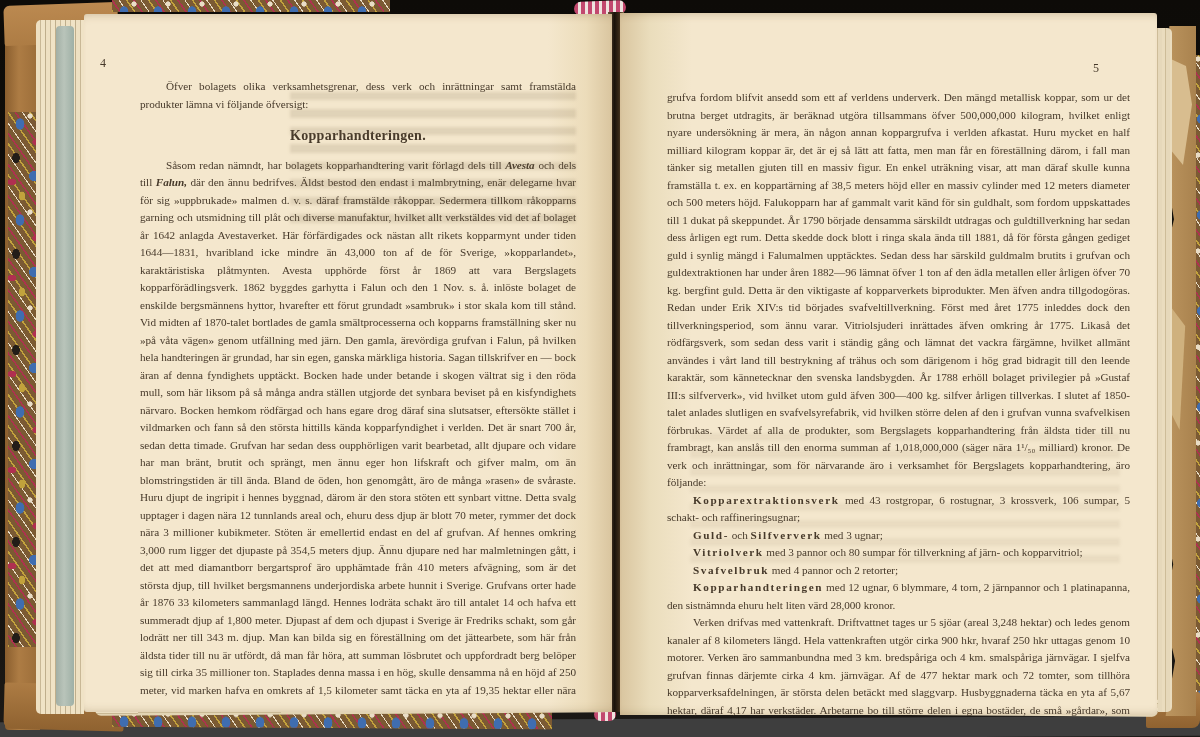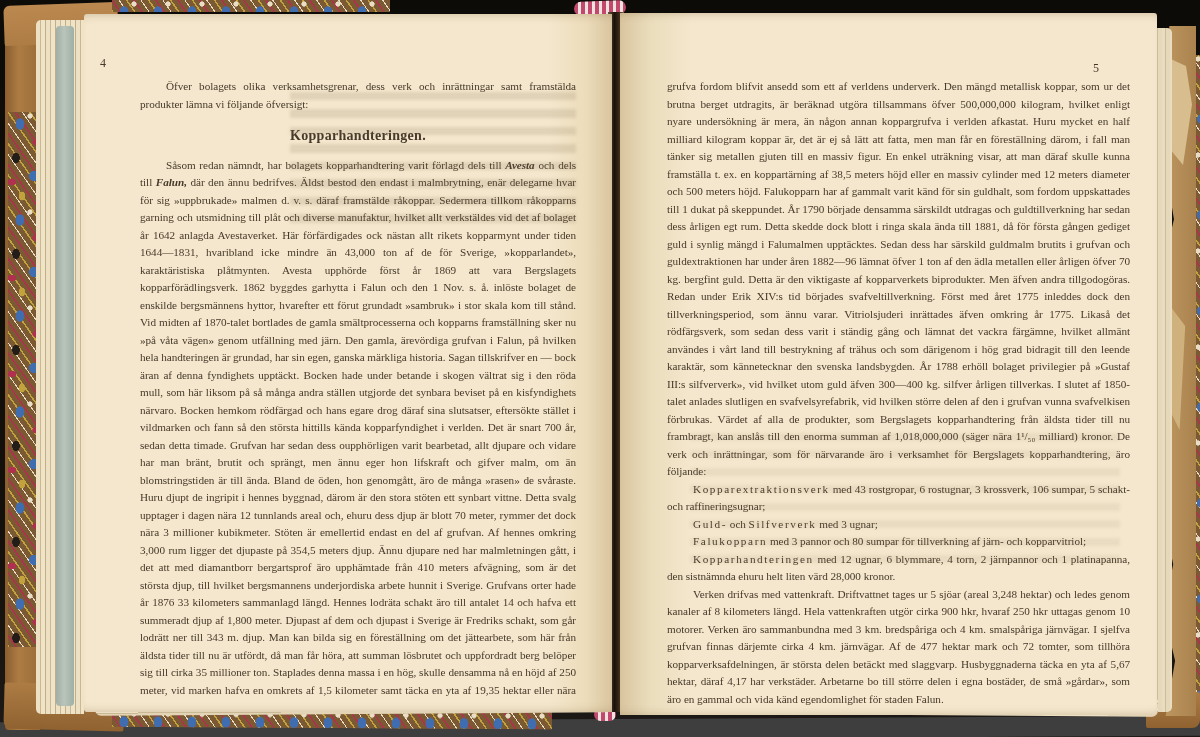--- a/index.html
+++ b/index.html
@@ -74,25 +74,25 @@
   .page{z-index:4;background:var(--page);}
   .page-left{left:84px;top:14px;width:528px;height:698px;border-radius:3px 0 0 3px;
     background:linear-gradient(270deg,#d9c59f 0,#ecdcba 26px,var(--page) 64px);
     box-shadow:inset 0 8px 10px -8px rgba(120,90,50,.35), inset 0 -8px 10px -8px rgba(120,90,50,.3);}
   .page-right{left:620px;top:13px;width:537px;height:702px;border-radius:0 3px 3px 0;
     background:linear-gradient(90deg,#d9c59f 0,#eaddbc 30px,var(--page) 72px);
     box-shadow:inset 0 8px 10px -8px rgba(120,90,50,.35), inset 0 -8px 10px -8px rgba(120,90,50,.3);}
   .text-block{position:absolute;overflow:hidden;
     font-size:11.2px;line-height:17.5px;text-align:justify;letter-spacing:-0.05px;}
   .page-left .text-block{left:56px;top:64px;width:436px;height:624px;}
-  .page-right .text-block{left:47px;top:65px;width:463px;height:630px;}
+  .page-right .text-block{left:47px;top:76px;width:463px;height:630px;}
   .para{margin:0;}
   .para.indent{text-indent:26px;}
   .seg-bi{font-weight:bold;font-style:italic;}
-  .seg-sb{font-weight:normal;letter-spacing:1.6px;}
+  .seg-sb{font-weight:bold;letter-spacing:1.6px;}
   .page-number{position:absolute;font-size:12px;}
   .pn-left{left:16px;top:42px;}
   .pn-right{right:58px;top:48px;}
   .heading{font-weight:bold;font-size:14px;text-align:center;text-indent:0;
     margin:14px 0 12px 0;letter-spacing:.3px;}
   .ghost{position:absolute;z-index:5;pointer-events:none;filter:blur(1.4px);transform:scaleX(-1);
     background:repeating-linear-gradient(180deg,rgba(125,105,75,.16) 0 8px,transparent 8px 17.5px);}
   .ghost-left{left:206px;top:78px;width:286px;height:134px;}
   .ghost-right{left:70px;top:420px;width:430px;height:130px;opacity:.55;}
 </style>
@@ -135,19 +135,20 @@
   </div>
 
   <div class="abs page page-right">
     <div class="page-number pn-right">5</div>
     <div class="ghost ghost-right"></div>
     <div class="text-block">
       <div>
           <p class="para"><span>grufva fordom blifvit ansedd som ett af verldens underverk.  Den mängd metallisk koppar, som ur det brutna berget utdragits, är beräknad utgöra tillsammans öfver 500,000,000 kilogram, hvilket enligt nyare undersökning är mera, än någon annan koppargrufva i verlden afkastat.  Huru mycket en half milliard kilogram koppar är, det är ej så lätt att fatta, men man får en föreställning därom, i fall man tänker sig metallen gjuten till en massiv figur.  En enkel uträkning visar, att man däraf skulle kunna framställa t. ex. en koppartärning af 38,5 meters höjd eller en massiv cylinder med 12 meters diameter och 500 meters höjd.  Falukopparn har af gammalt varit känd för sin guldhalt, som fordom uppskattades till 1 dukat på skeppundet.  År 1790 började densamma särskildt utdragas och guldtillverkning har sedan dess årligen egt rum.  Detta skedde dock blott i ringa skala ända till 1881, då för första gången gediget guld i synlig mängd i Falumalmen upptäcktes.  Sedan dess har särskild guldmalm brutits i grufvan och guldextraktionen har under åren 1882—96 lämnat öfver 1 ton af den ädla metallen eller årligen öfver 70 kg. bergfint guld.  Detta är den viktigaste af kopparverkets biprodukter.  Men äfven andra tillgodogöras.  Redan under Erik XIV:s tid börjades svafveltillverkning.  Först med året 1775 inleddes dock den tillverkningsperiod, som ännu varar.  Vitriolsjuderi inrättades äfven omkring år 1775.  Likaså det rödfärgsverk, som sedan dess varit i ständig gång och lämnat det vackra färgämne, hvilket allmänt användes i vårt land till bestrykning af trähus och som därigenom i hög grad bidragit till den leende karaktär, som kännetecknar den svenska landsbygden.  År 1788 erhöll bolaget privilegier på »Gustaf III:s silfververk», vid hvilket utom guld äfven 300—400 kg. silfver årligen tillverkas.  I slutet af 1850-talet anlades slutligen en svafvelsyrefabrik, vid hvilken större delen af den i grufvan vunna svafvelkisen förbrukas.  Värdet af alla de produkter, som Bergslagets kopparhandtering från äldsta tider till nu frambragt, kan anslås till den enorma summan af 1,018,000,000 (säger nära 1¹/₅₀ milliard) kronor.  De verk och inrättningar, som för närvarande äro i verksamhet för Bergslagets kopparhandtering, äro följande:</span></p>
           <p class="para indent"><span class="seg-sb">Kopparextraktionsverk</span><span> med 43 rostgropar, 6 rostugnar, 3 krossverk, 106 sumpar, 5 schakt- och raffineringsugnar;</span></p>
           <p class="para indent"><span class="seg-sb">Guld-</span><span> och </span><span class="seg-sb">Silfververk</span><span> med 3 ugnar;</span></p>
-          <p class="para indent"><span class="seg-sb">Falukopparn</span><span> med 3 pannor och 80 sumpar för tillverkning af järn- och kopparvitriol;</span></p>
+          <p class="para indent"><span class="seg-sb">Vitriolverk</span><span> med 3 pannor och 80 sumpar för tillverkning af järn- och kopparvitriol;</span></p>
+          <p class="para indent"><span class="seg-sb">Svafvelbruk</span><span> med 4 pannor och 2 retorter;</span></p>
           <p class="para indent"><span class="seg-sb">Kopparhandteringen</span><span> med 12 ugnar, 6 blymmare, 4 torn, 2 järnpannor och 1 platinapanna, den sistnämnda ehuru helt liten värd 28,000 kronor.</span></p>
           <p class="para indent"><span>Verken drifvas med vattenkraft.  Driftvattnet tages ur 5 sjöar (areal 3,248 hektar) och ledes genom kanaler af 8 kilometers längd.  Hela vattenkraften utgör cirka 900 hkr, hvaraf 250 hkr uttagas genom 10 motorer.  Verken äro sammanbundna med 3 km. bredspåriga och 4 km. smalspåriga järnvägar.  I sjelfva grufvan finnas därjemte cirka 4 km. järnvägar.  Af de 477 hektar mark och 72 tomter, som tillhöra kopparverksafdelningen, är största delen betäckt med slaggvarp.  Husbyggnaderna täcka en yta af 5,67 hektar, däraf 4,17 har verkstäder.  Arbetarne bo till större delen i egna bostäder, de små »gårdar», som äro en gammal och vida känd egendomlighet för staden Falun.</span></p>
         </div>
     </div>
   </div>
 </div>
 
 </body></html>

